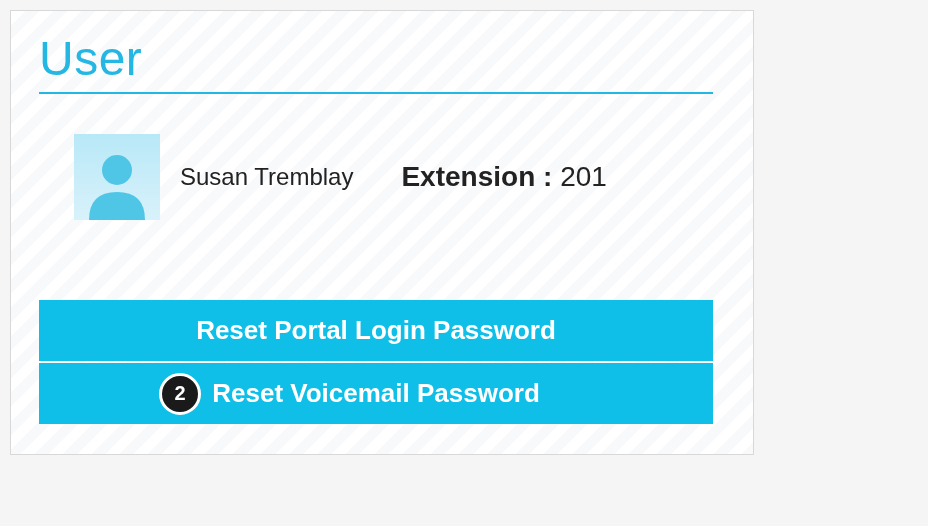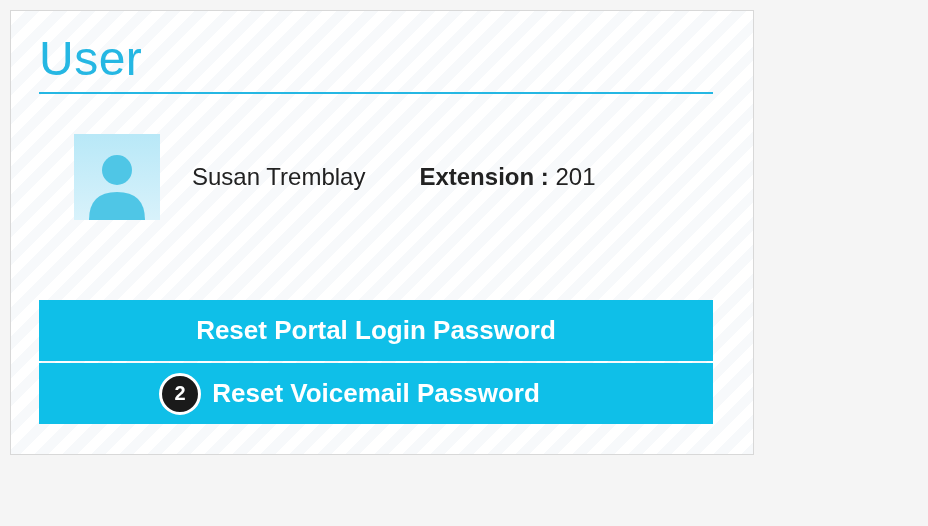--- a/index.html
+++ b/index.html
@@ -32,21 +32,21 @@
       padding-bottom: 6px;
     }
     .title-underline {
       height: 2px;
       background: #25b7e3;
       margin-bottom: 40px;
     }
     .user-row {
       display: flex;
       align-items: center;
-      gap: 32px;
+      gap: 20px;
       padding-left: 35px;
       margin-bottom: 80px;
     }
     .avatar {
       width: 86px;
       height: 86px;
       background: linear-gradient(to bottom, #b8e8f7 0%, #d8f2fb 100%);
       position: relative;
       flex-shrink: 0;
     }
@@ -57,23 +57,23 @@
       transform: translateX(-50%);
       width: 76px;
       height: 76px;
     }
     .user-name {
       font-size: 24px;
       color: #222;
       font-weight: 400;
     }
     .ext-wrap {
-      font-size: 24px;
+      font-size: 28px;
       color: #222;
-      margin-left: 22px;
+      margin-left: 28px;
     }
     .ext-label {
       font-weight: 700;
     }
     .ext-value {
       font-weight: 400;
     }
     .btn-row {
       display: flex;
       align-items: center;

